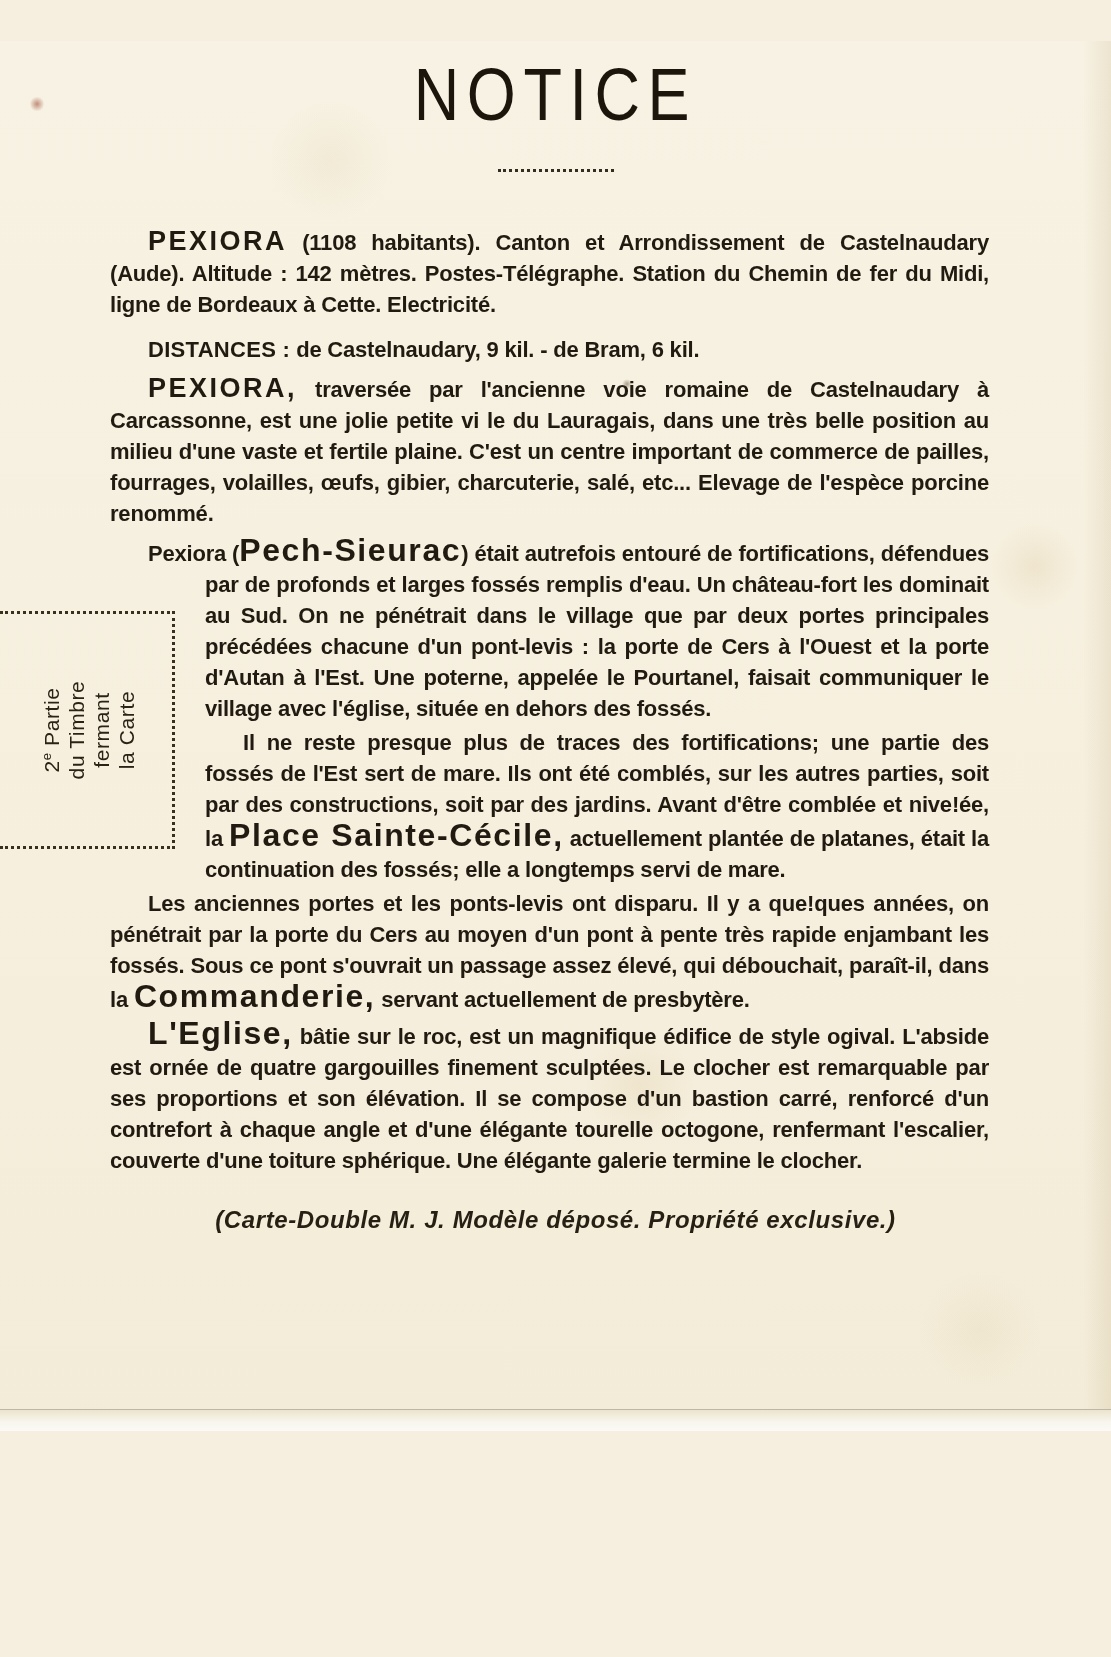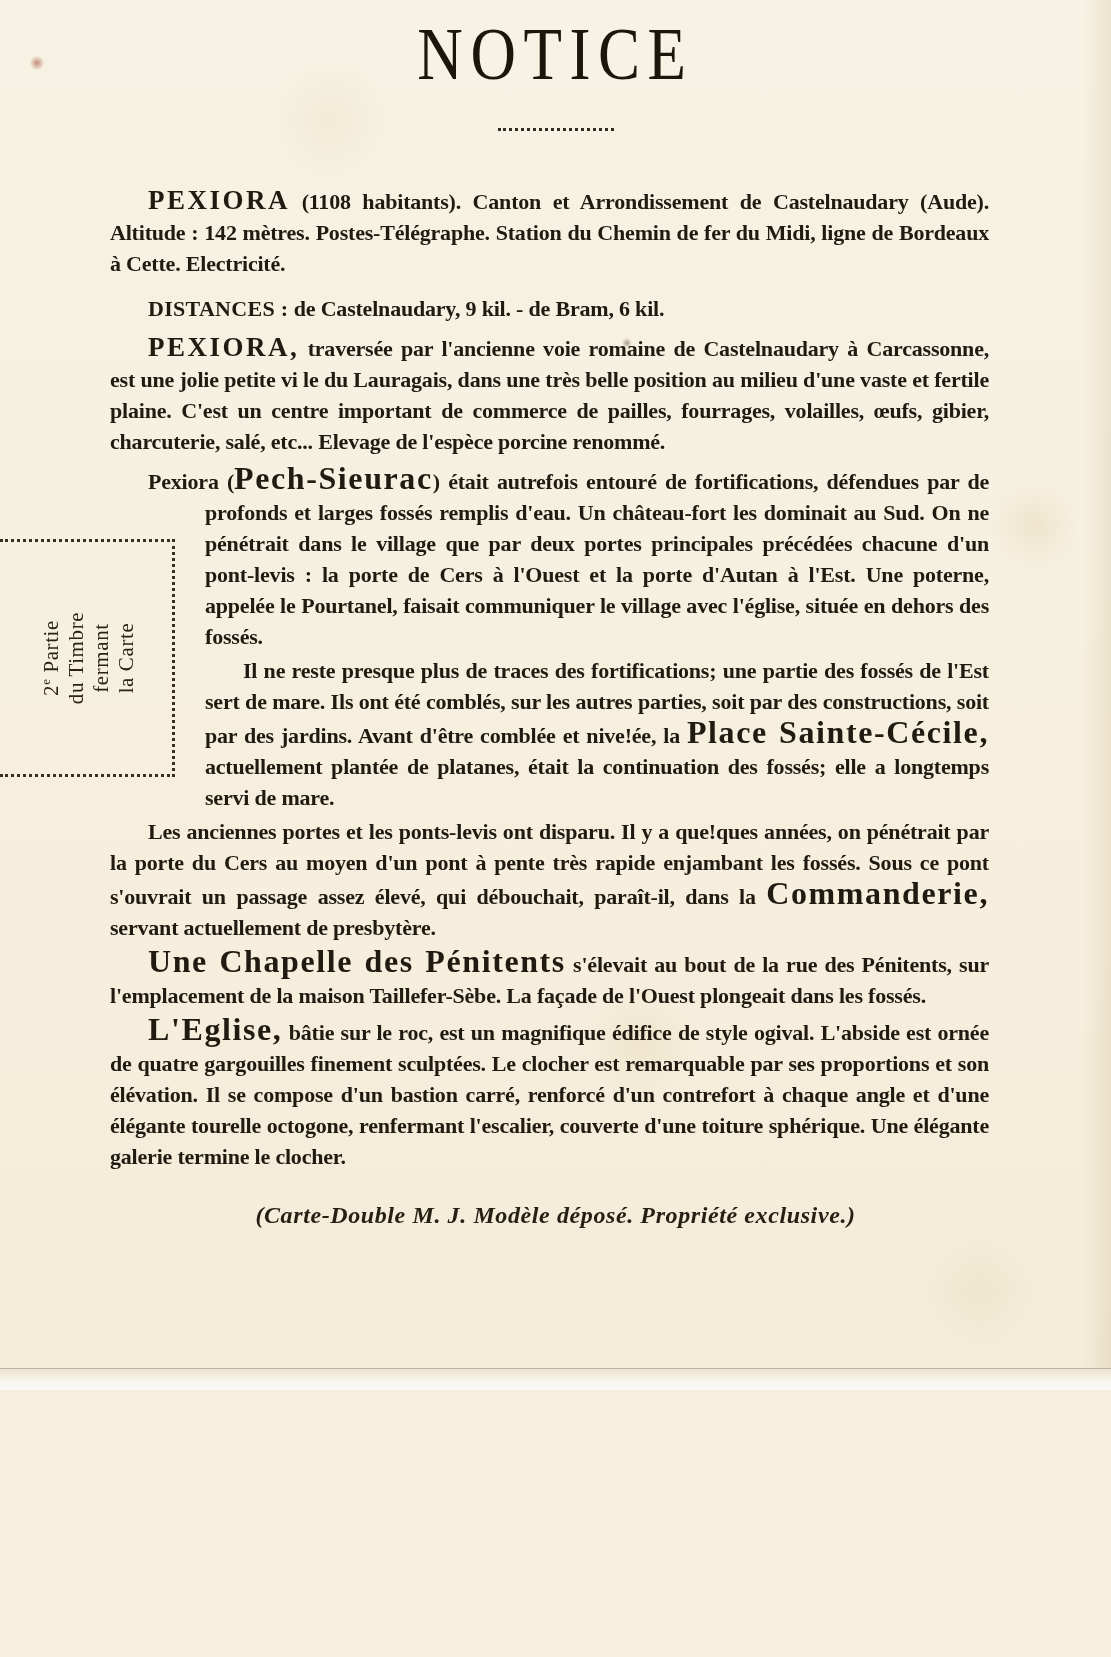--- a/index.html
+++ b/index.html
@@ -4,29 +4,30 @@
 <style>
   html, body {
     margin: 0; padding: 0;
     background: #f6efdf;
   }
   .sheet {
     position: relative;
     width: 1111px; height: 1390px;
     overflow: hidden;
     color: #211a10;
-    font-family: Liberation Serif, serif;
+    font-family: Liberation Sans, sans-serif;
     background:
       radial-gradient(circle at 640px 1045px, rgba(205,175,115,0.14), rgba(205,175,115,0) 55px),
       radial-gradient(circle at 1035px 525px, rgba(200,170,110,0.16), rgba(200,170,110,0) 45px),
       radial-gradient(circle at 330px 120px, rgba(200,170,110,0.10), rgba(200,170,110,0) 60px),
       radial-gradient(circle at 90px 1430px, rgba(205,175,115,0.12), rgba(205,175,115,0) 70px),
       radial-gradient(circle at 980px 1290px, rgba(205,175,115,0.10), rgba(205,175,115,0) 60px),
       linear-gradient(270deg, rgba(190,165,120,0.18), rgba(190,165,120,0) 28px),
       linear-gradient(180deg, #f7f2e3 0%, #f6efde 60%, #f3ecd8 100%);
+    margin-top: 41px;
   }
   .speck { position: absolute; border-radius: 50%; }
   .speck-1 { left: 30px; top: 55px; width: 14px; height: 16px;
              background: radial-gradient(circle, rgba(150,60,40,0.55), rgba(150,60,40,0) 70%); }
   .speck-2 { left: 622px; top: 338px; width: 10px; height: 10px;
              background: radial-gradient(circle, rgba(90,75,50,0.5), rgba(90,75,50,0) 70%); }
 
   .title {
     margin: 16px 0 0 0;
     text-align: center;
@@ -141,21 +142,20 @@
               <span class="stamp-line">la Carte</span>
             </span>
           </span>
         </span><span>Pexiora (</span><span class="names">Pech-Sieurac</span><span>) était autrefois entouré de fortifications, défendues par de profonds et larges fossés remplis d'eau. Un château-fort les dominait au Sud. On ne pénétrait dans le village que par deux portes principales précédées chacune d'un pont-levis : la porte de Cers à l'Ouest et la porte d'Autan à l'Est. Une poterne, appelée le Pourtanel, faisait communiquer le village avec l'église, située en dehors des fossés.</span></p>
 
     <p class="para"><span>Il ne reste presque plus de traces des fortifications; une partie des fossés de l'Est sert de mare. Ils ont été comblés, sur les autres parties, soit par des constructions, soit par des jardins. Avant d'être comblée et nive!ée, la </span><span class="names">Place Sainte-Cécile,</span><span> actuellement plantée de platanes, était la continuation des fossés; elle a longtemps servi de mare.</span></p>
 
 
     <p class="para"><span>Les anciennes portes et les ponts-levis ont disparu. Il y a que!ques années, on pénétrait par la porte du Cers au moyen d'un pont à pente très rapide enjambant les fossés. Sous ce pont s'ouvrait un passage assez élevé, qui débouchait, paraît-il, dans la </span><span class="names">Commanderie,</span><span> servant actuellement de presbytère.</span></p>
 
-    <p class="para"><span class="names">Une Chapelle des Pénitents</span><span> s'élevait au bout de la rue des Pénitents, sur l'emplacement de la maison Taillefer-Sèbe. La façade de l'Ouest plongeait dans les fossés.</span></p>
 
     <p class="para"><span class="names">L'Eglise,</span><span> bâtie sur le roc, est un magnifique édifice de style ogival. L'abside est ornée de quatre gargouilles finement sculptées. Le clocher est remarquable par ses proportions et son élévation. Il se compose d'un bastion carré, renforcé d'un contrefort à chaque angle et d'une élégante tourelle octogone, renfermant l'escalier, couverte d'une toiture sphérique. Une élégante galerie termine le clocher.</span></p>
 
 
   </div>
 
   <p class="footer">(Carte-Double M. J. Modèle déposé. Propriété exclusive.)</p>
 
   <div class="bottom-edge"></div>
 </div>

